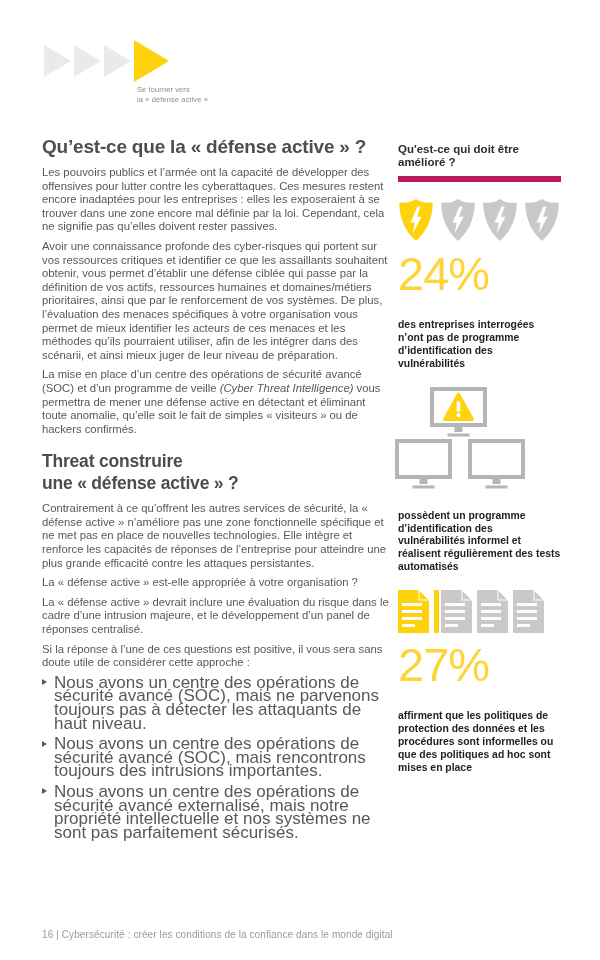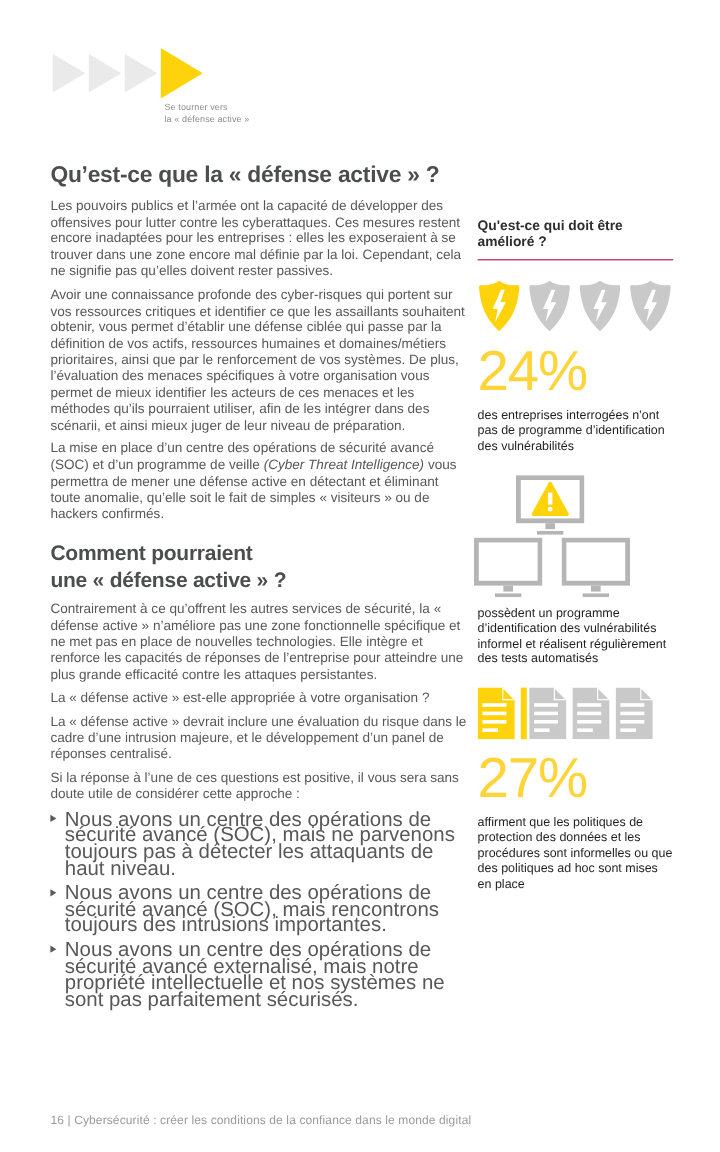--- a/index.html
+++ b/index.html
@@ -25,24 +25,24 @@
   .main .ital { font-style:italic; }
   ul.blist { list-style:none; margin-top:1px; }
   ul.blist li { position:relative; padding-left:12px; font-size:17px; line-height:13.6px; margin-bottom:7px; }
   ul.blist li .bmark { position:absolute; left:0; top:3.5px; width:0; height:0;
         border-top:3.5px solid transparent; border-bottom:3.5px solid transparent;
         border-left:5px solid #5a5a5c; }
 
   
   .sidebar { position:absolute; left:398px; top:143px; width:164px; }
   .sb-title { font-size:11.5px; line-height:13px; font-weight:bold; color:#2d2d2f;
-              padding-bottom:7px; border-bottom:1px solid #be185d; width:163px;margin-top:40px; }
+              padding-bottom:7px; border-bottom:6px solid #be185d; width:163px; }
   .shield-row { display:flex; gap:6px; margin-top:16px; }
   .stat-value { font-size:47px; line-height:52px; color:#ffd438; letter-spacing:-1px; margin-top:6px; }
-  .stat-desc { font-size:10.4px; line-height:12.9px; font-weight:normal; color:#1f1f1f; margin-top:6px; }
+  .stat-desc { font-size:10.4px; line-height:12.9px; font-weight:bold; color:#1f1f1f; margin-top:19px; }
   .monitors { position:relative; height:104px; margin-top:16px; }
   .mon { position:absolute; }
   .mon.m-top { left:32px; top:0; }
   .mon.m-bl { left:-3px; top:52px; }
   .mon.m-br { left:70px; top:52px; }
   .docs-row { display:flex; align-items:flex-start; margin-top:16px; }
   .doc-sliver { width:5px; height:43px; background:#ffd30b; margin-left:5px; margin-right:2px; }
   .doc-gap { margin-left:5px; }
 
   
@@ -63,21 +63,21 @@
     <div>Se tourner vers</div>
     <div>la « défense active »</div>
   </div>
 
   <div class="main">
     <h1>Qu’est-ce que la « défense active » ?</h1>
     <p>Les pouvoirs publics et l’armée ont la capacité de développer des offensives pour lutter contre les cyberattaques. Ces mesures restent encore inadaptées pour les entreprises : elles les exposeraient à se trouver dans une zone encore mal définie par la loi. Cependant, cela ne signifie pas qu’elles doivent rester passives.</p>
     <p>Avoir une connaissance profonde des cyber-risques qui portent sur vos ressources critiques et identifier ce que les assaillants souhaitent obtenir, vous permet d’établir une défense ciblée qui passe par la définition de vos actifs, ressources humaines et domaines/métiers prioritaires, ainsi que par le renforcement de vos systèmes. De plus, l’évaluation des menaces spécifiques à votre organisation vous permet de mieux identifier les acteurs de ces menaces et les méthodes qu’ils pourraient utiliser, afin de les intégrer dans des scénarii, et ainsi mieux juger de leur niveau de préparation.</p>
     <p><span>La mise en place d’un centre des opérations de sécurité avancé (SOC) et d’un programme de veille </span><span class="ital">(Cyber Threat Intelligence)</span><span> vous permettra de mener une défense active en détectant et éliminant toute anomalie, qu’elle soit le fait de simples « visiteurs » ou de hackers confirmés.</span></p>
     <h2>
-      <span>Comment pourraient</span><br>
+      <span>Threat construire</span><br>
       <span>une « défense active » ?</span>
     </h2>
     <p>Contrairement à ce qu’offrent les autres services de sécurité, la « défense active » n’améliore pas une zone fonctionnelle spécifique et ne met pas en place de nouvelles technologies. Elle intègre et renforce les capacités de réponses de l’entreprise pour atteindre une plus grande efficacité contre les attaques persistantes.</p>
     <p>La « défense active » est-elle appropriée à votre organisation ?</p>
     <p>La « défense active » devrait inclure une évaluation du risque dans le cadre d’une intrusion majeure, et le développement d’un panel de réponses centralisé.</p>
     <p>Si la réponse à l’une de ces questions est positive, il vous sera sans doute utile de considérer cette approche :</p>
     <ul class="blist">
       <li><span class="bmark"></span><span>Nous avons un centre des opérations de sécurité avancé (SOC), mais ne parvenons toujours pas à détecter les attaquants de haut niveau.</span></li>
       <li><span class="bmark"></span><span>Nous avons un centre des opérations de sécurité avancé (SOC), mais rencontrons toujours des intrusions importantes.</span></li>
       <li><span class="bmark"></span><span>Nous avons un centre des opérations de sécurité avancé externalisé, mais notre propriété intellectuelle et nos systèmes ne sont pas parfaitement sécurisés.</span></li>

